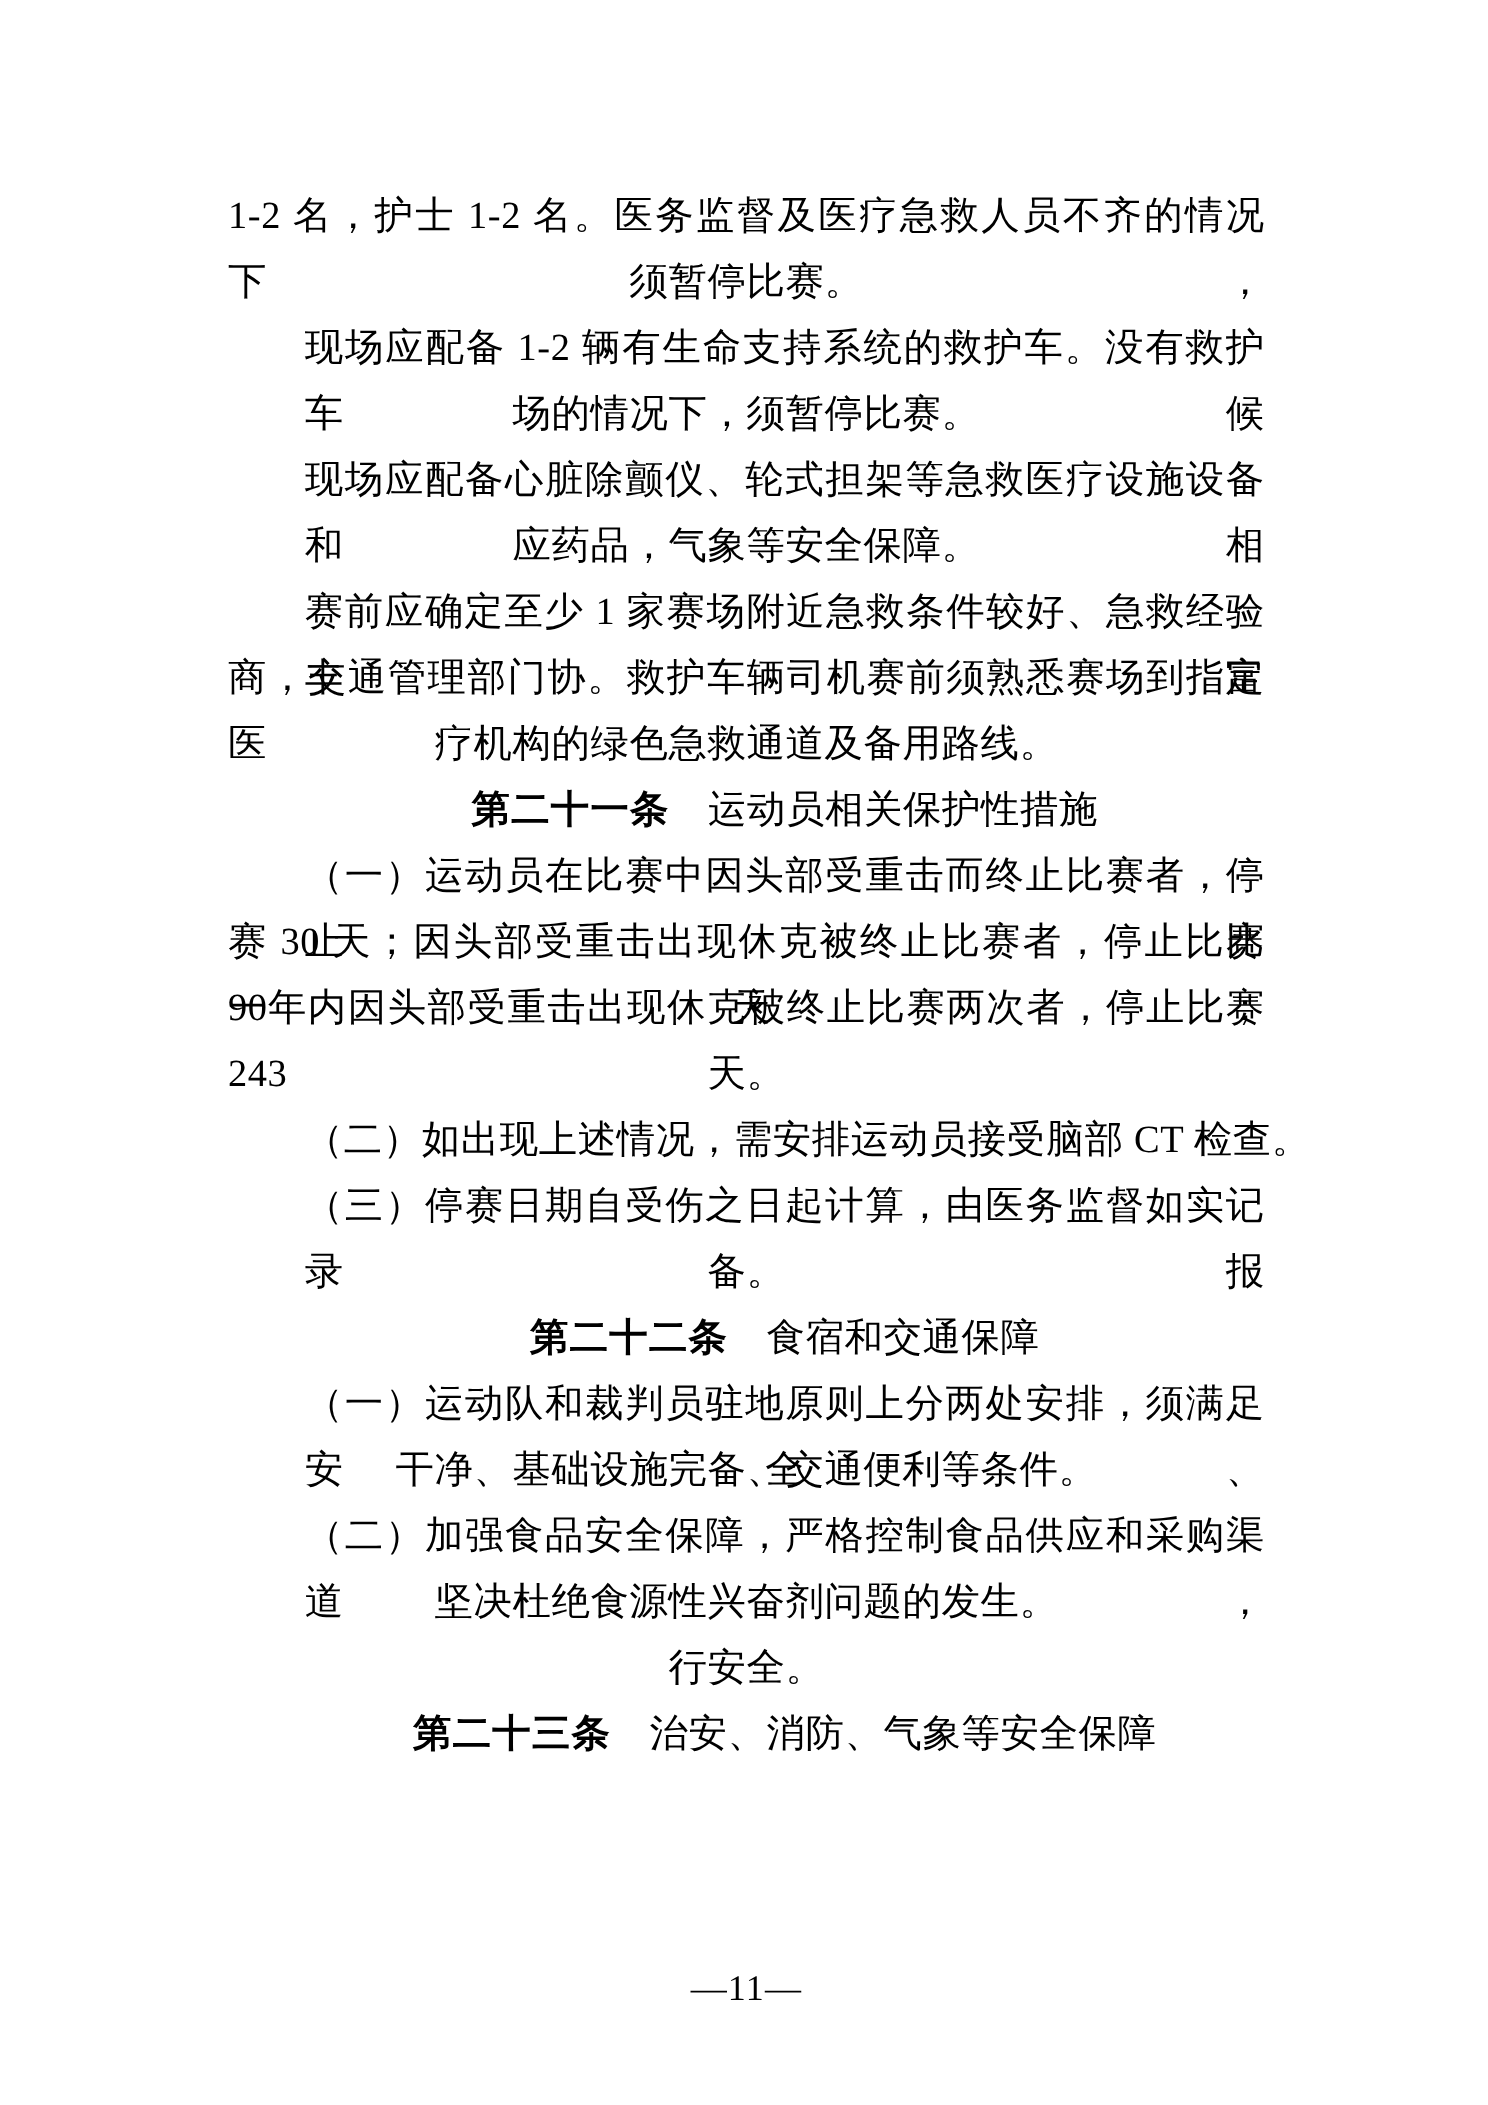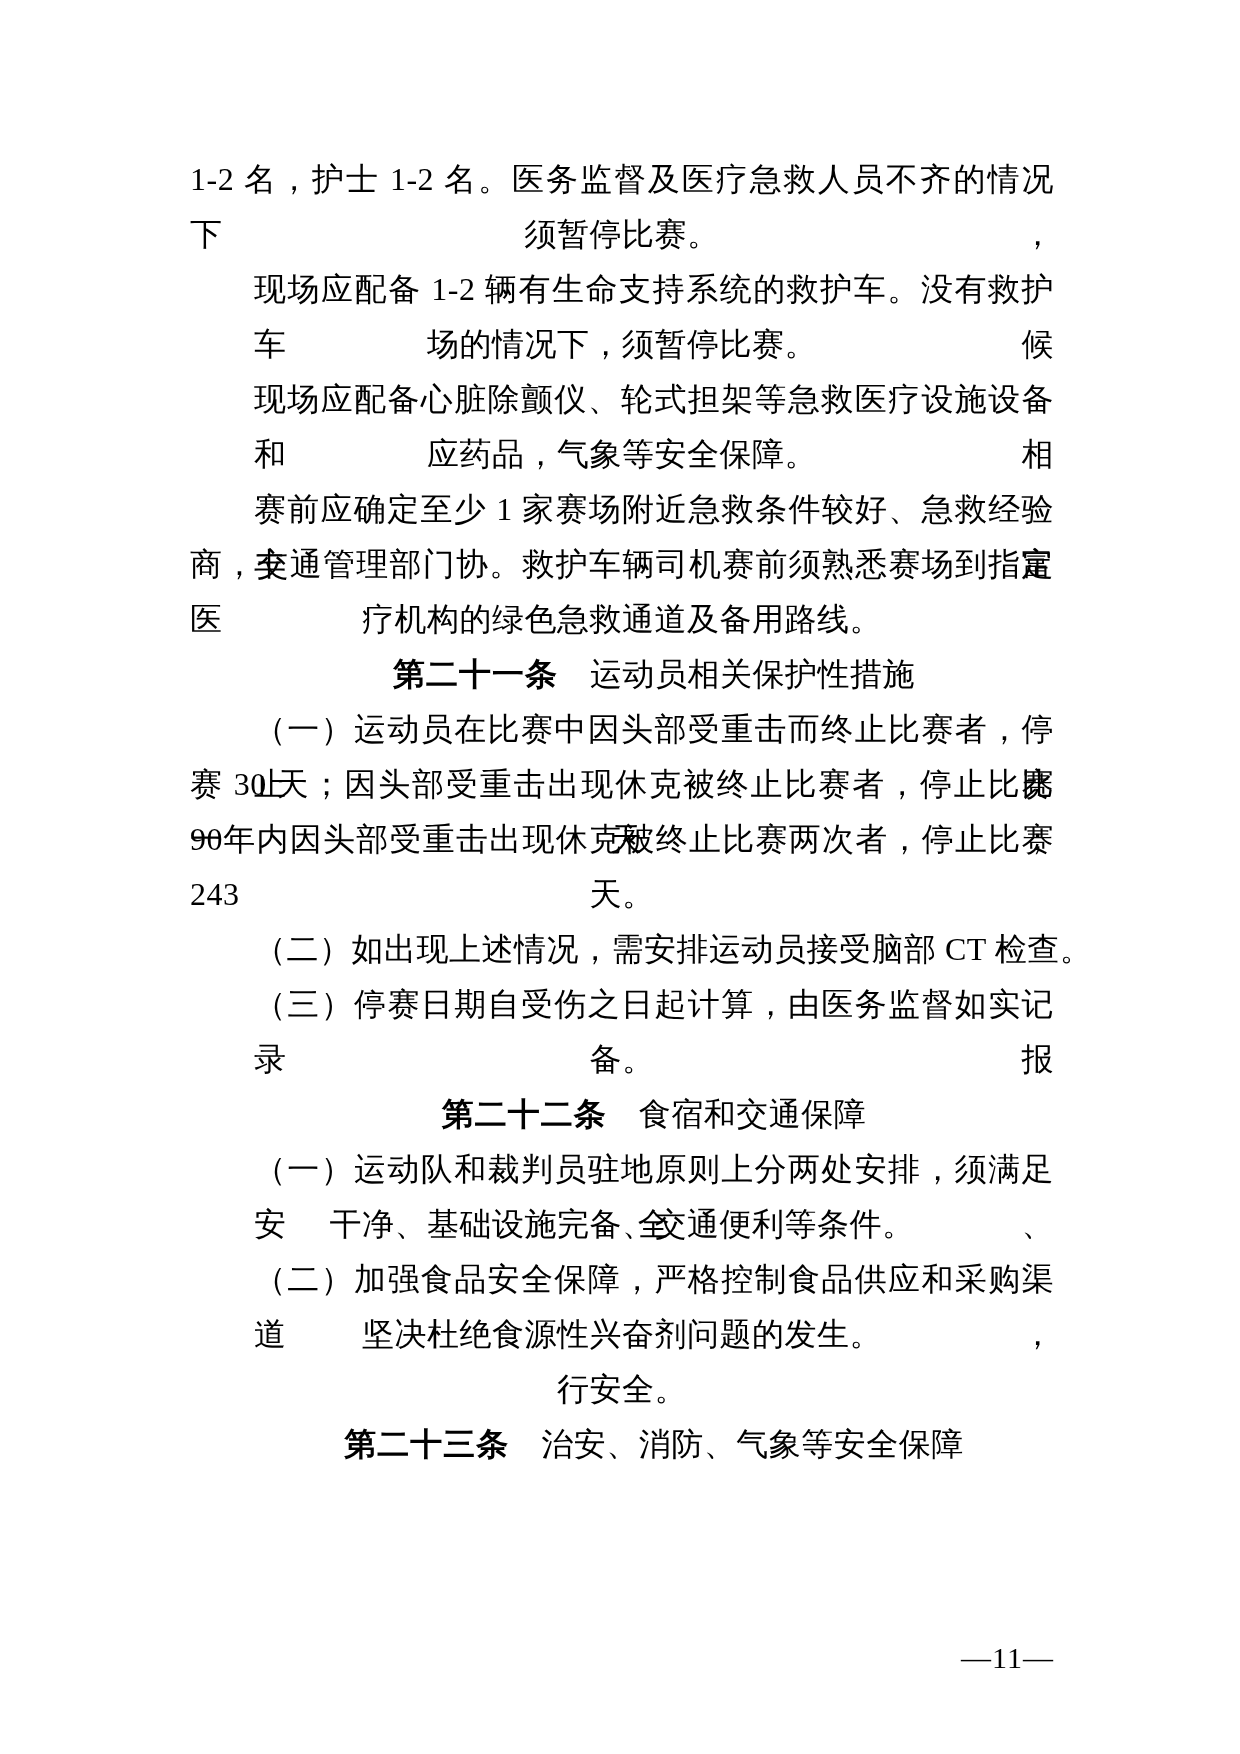--- a/index.html
+++ b/index.html
@@ -53,21 +53,21 @@
   .heading-rest {
     margin-left: 32px;
   }
   .page-number {
     position: absolute;
     left: 190px;
     top: 1630px;
     width: 864px;
     height: 55px;
     line-height: 55px;
-    text-align: right;
+    text-align: center;
     font-size: 30px;
     letter-spacing: 1px;
   }
 </style>
 </head>
 <body style="background: rgb(255, 255, 255); color: rgb(0, 0, 0);">
 
 <div class="page">
   <div class="text-block" id="document-body">
       <div class="line justify">1-2 名，护士 1-2 名。医务监督及医疗急救人员不齐的情况下，</div>

